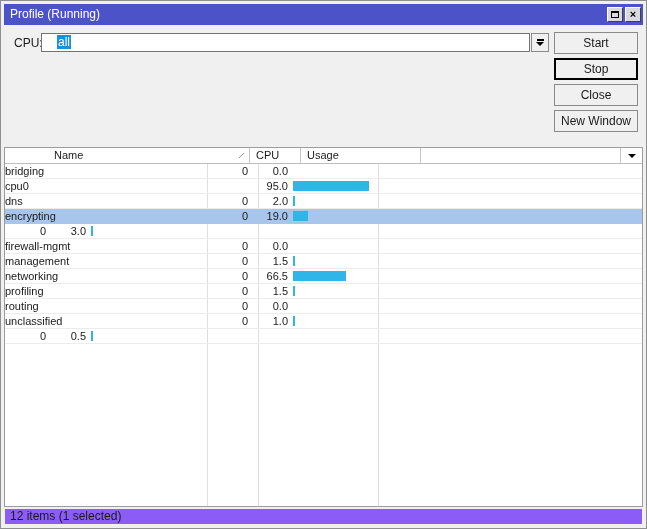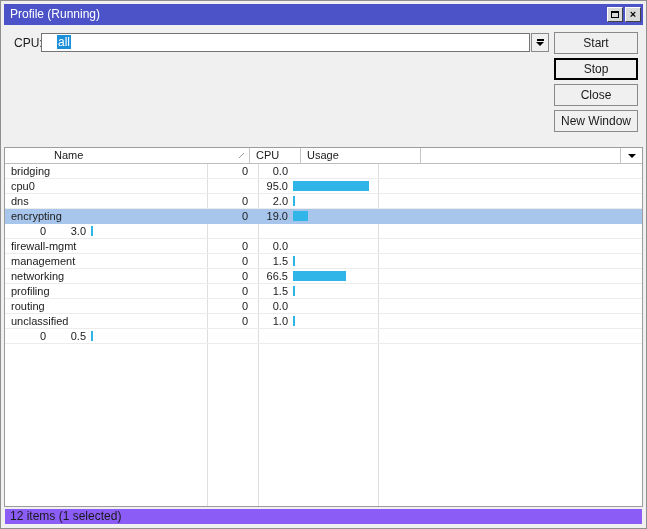--- a/index.html
+++ b/index.html
@@ -89,21 +89,21 @@
   .vline{position:absolute;top:0;bottom:0;width:1px;background:#dedede;}
   .vline-1{left:202px;}
   .vline-2{left:253px;}
   .vline-3{left:373px;}
 
   .row{
     position:relative;display:flex;height:15px;font-size:11px;
     border-bottom:1px solid #ececec;cursor:default;
   }
   .row.selected{background:var(--rowsel,#a8c6ec);border-bottom-color:var(--rowsel,#a8c6ec);}
-  .c-name{width:202px;padding-left:6px;line-height:14px;white-space:nowrap;overflow:hidden;}
+  .c-name{width:202px;line-height:14px;white-space:nowrap;overflow:hidden;}
   .c-cpu{width:51px;text-align:right;padding-right:10px;line-height:14px;}
   .c-usage{width:120px;display:flex;line-height:14px;}
   .u-num{width:30px;text-align:right;}
   .u-bar{margin-left:5px;margin-top:2px;height:10px;background:var(--bar,#2fb5e8);}
 
   
   .statusbar{
     position:absolute;left:4px;right:4px;bottom:4px;height:15px;
     font-size:12px;line-height:15px;padding-left:5px;background:#8b5cf6;
     white-space:nowrap;

